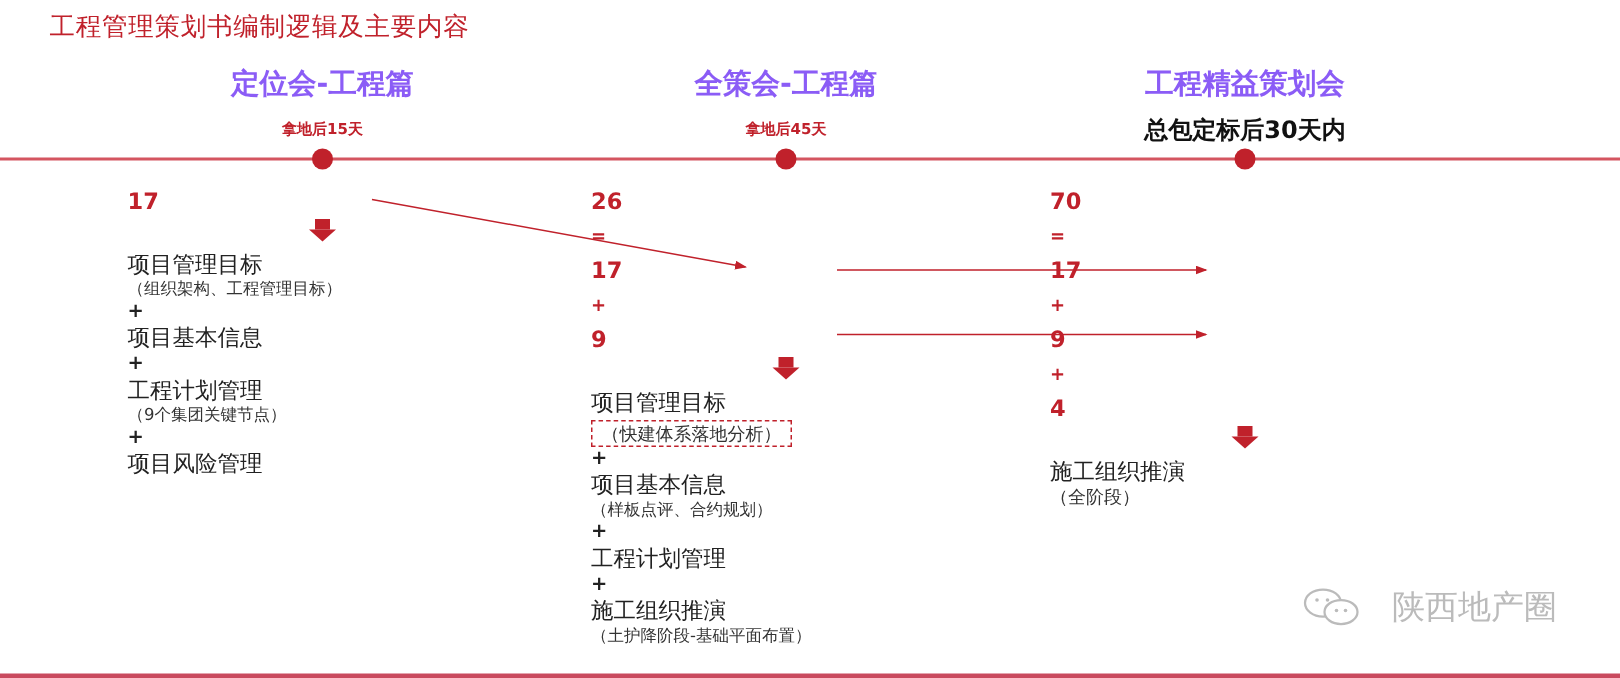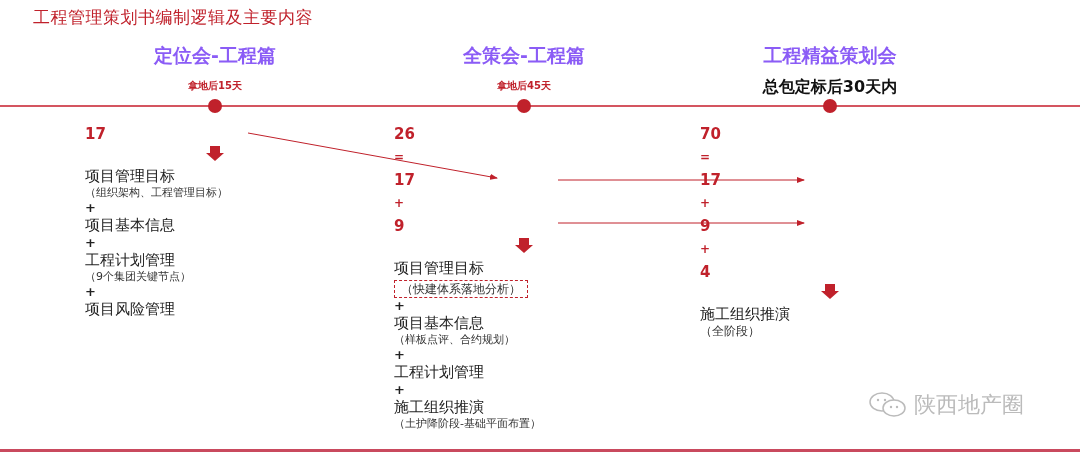--- a/index.html
+++ b/index.html
@@ -17,21 +17,21 @@
   .op { font-size:12px; font-weight:bold; color:#c0212b; line-height:23px; height:23px; }
   .arrow-box { height:16px; position:relative; }
   .arrow-box .stem { position:absolute; left:50%; margin-left:-5px; top:0; width:10px; height:7px; background:#c0212b; }
   .arrow-box .head { position:absolute; left:50%; margin-left:-9px; top:7px; width:0; height:0;
                      border-left:9px solid transparent; border-right:9px solid transparent; border-top:8px solid #c0212b; }
   .item { font-size:15px; color:#222; line-height:20px; }
   .sub { font-size:11px; color:#333; line-height:14px; }
   .plus { font-size:13px; color:#222; line-height:15px; font-weight:bold; }
   .dashed { display:inline-block; border:1px dashed #c0212b; padding:0 6px; font-size:12px; line-height:16px; }
   svg.connectors { position:absolute; left:0; top:0; width:1080px; height:452px; pointer-events:none; }
-  .watermark { position:absolute; left:868px; top:390px; font-size:22px; color:#bbb; display:flex; align-items:center; gap:6px; }
+  .watermark { position:absolute; left:868px; top:390px; font-size:22px; color:#bbb; display:flex; align-items:center; gap:20px; }
   .wm-icon { width:40px; height:28px; position:relative; }
 </style>
 </head>
 <body>
 
 <div class="title">工程管理策划书编制逻辑及主要内容</div>
 
 <div class="col-head" style="left:85px; top:43px;">定位会-工程篇</div>
 <div class="col-head" style="left:394px; top:43px;">全策会-工程篇</div>
 <div class="col-head" style="left:700px; top:43px;">工程精益策划会</div>

